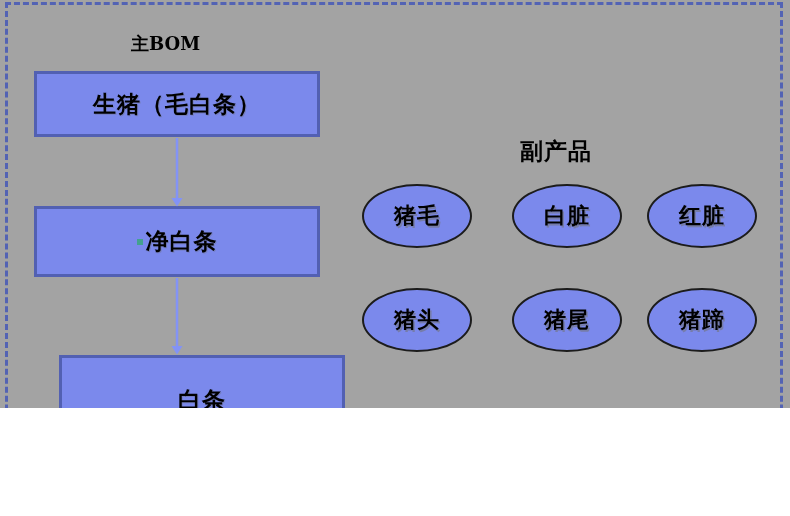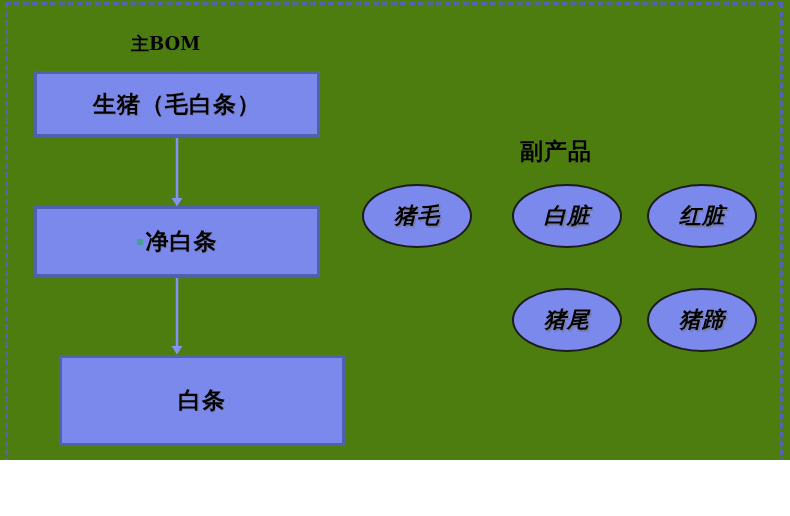--- a/index.html
+++ b/index.html
@@ -3,22 +3,22 @@
 <meta charset="utf-8">
 <style>
   html, body {
     margin: 0;
     padding: 0;
     background: #ffffff;
   }
   .canvas {
     position: relative;
     width: 790px;
-    height: 460px;
-    background: #4d7c0f;
+    height: 408px;
+    background: #a3a3a3;
     font-family: "DejaVu Serif", "Liberation Serif", serif;
     color: #000000;
     overflow: hidden;
   }
   .frame {
     position: absolute;
     left: 5px;
     top: 2px;
     width: 778px;
     height: 507px;
@@ -76,21 +76,20 @@
     background: #7b89ec;
     border: 2px solid #1c1c1c;
     border-radius: 50%;
     display: flex;
     align-items: center;
     justify-content: center;
     font-size: 22px;
     font-weight: bold;
     letter-spacing: 1px;
     text-shadow: 1.5px 1.5px 0 rgba(115,115,115,0.55);
-    font-style: italic;
   }
   .e-r1 { top: 184px; }
   .e-r2 { top: 288px; }
   .e-c1 { left: 362px; }
   .e-c2 { left: 512px; }
   .e-c3 { left: 647px; }
   .arrows {
     position: absolute;
     left: 0;
     top: 0;
@@ -134,20 +133,23 @@
 
   <div class="ellipse e-r1 e-c1">
     <span>猪毛</span>
   </div>
   <div class="ellipse e-r1 e-c3">
     <span>红脏</span>
   </div>
   <div class="ellipse e-r1 e-c2">
     <span>白脏</span>
   </div>
+  <div class="ellipse e-r2 e-c1">
+    <span>猪头</span>
+  </div>
   <div class="ellipse e-r2 e-c2">
     <span>猪尾</span>
   </div>
   <div class="ellipse e-r2 e-c3">
     <span>猪蹄</span>
   </div>
 
 </div>
 
 </body></html>

